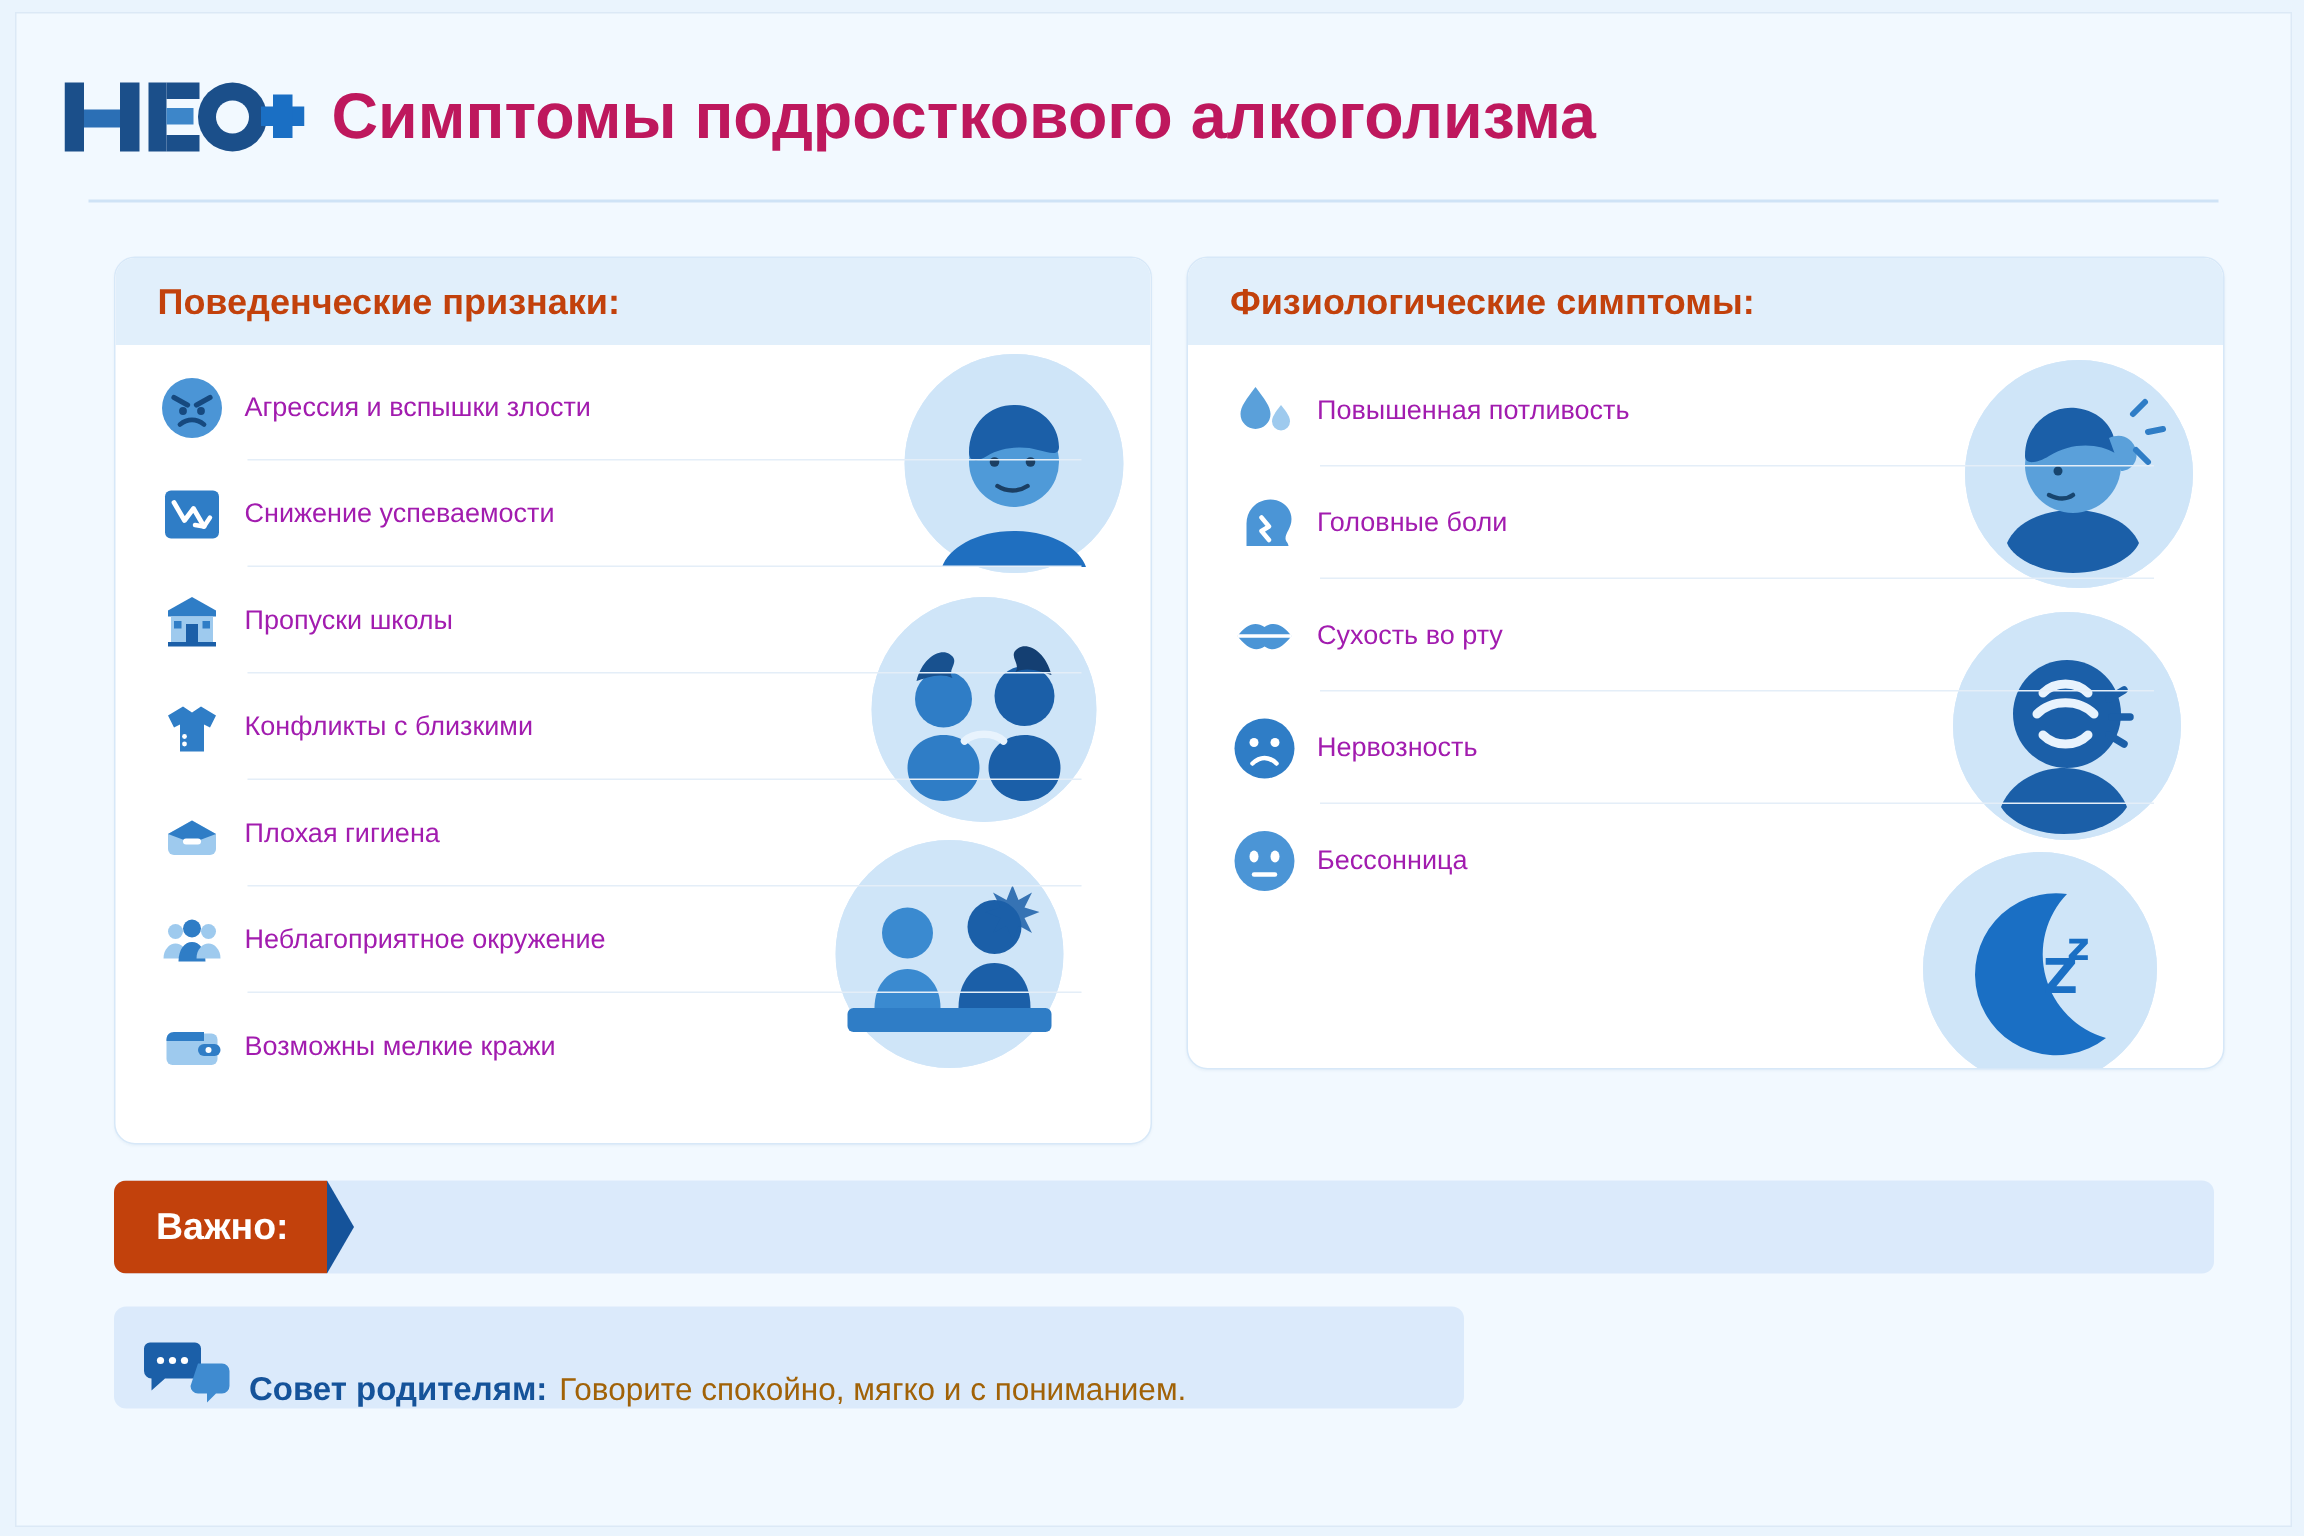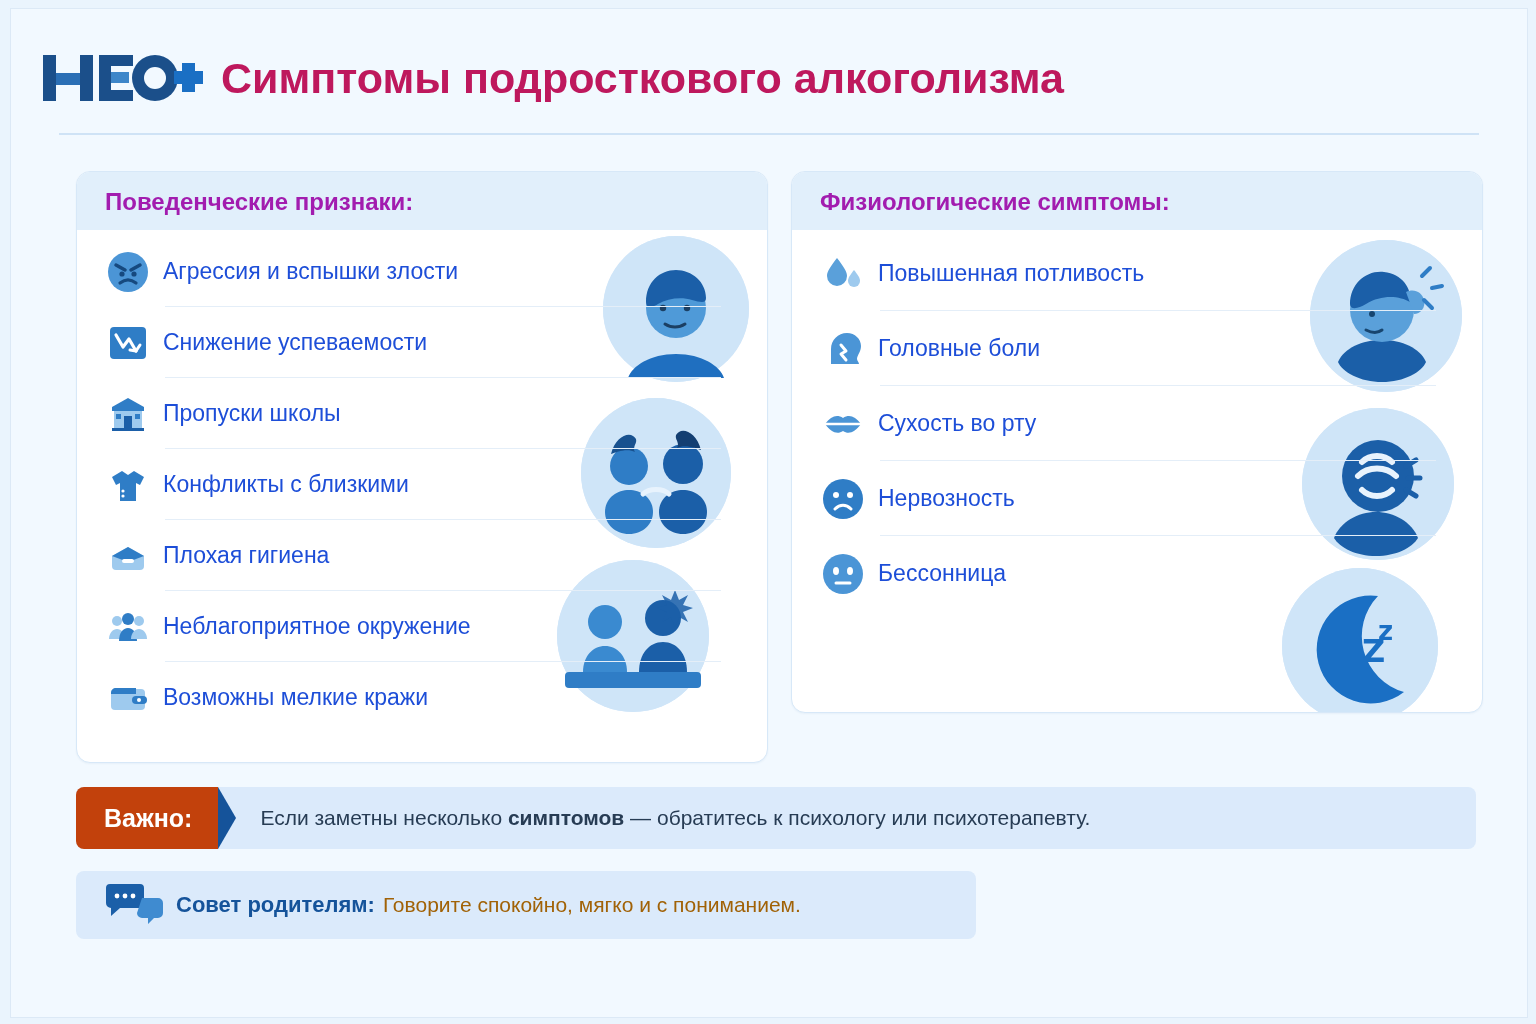--- a/index.html
+++ b/index.html
@@ -71,21 +71,21 @@
     border: 1px solid #d7e8f8;
     border-radius: 14px;
     box-shadow: 0 1px 2px rgba(20,70,130,0.05);
     overflow: hidden;
   }
   .panel-head {
     background: #e1effb;
     padding: 16px 28px 14px 28px;
     font-size: 24px;
     font-weight: bold;
-    color: #a21caf;
+    color: #c2410c;
   }
   .panel-body {
     position: relative;
     padding: 6px 0 10px 0;
     height: calc(100% - 58px);
   }
   #panel-behavior {
     left: 65px;
     top: 162px;
     width: 690px;
@@ -118,22 +118,22 @@
   .row .ico {
     width: 46px;
     height: 46px;
     flex: 0 0 46px;
     margin-right: 12px;
     display: flex;
     align-items: center;
     justify-content: center;
   }
   .row .txt {
-    font-size: 23px;
-    color: #1d4ed8;
+    font-size: 18px;
+    color: #a21caf;
     white-space: nowrap;
   }
   #panel-behavior .row { height: 71px; }
   #panel-physio .row { height: 75px; }
 
   
   .illus {
     position: absolute;
     border-radius: 50%;
     background: #d4e8fa;
@@ -182,22 +182,22 @@
   
   #advice {
     position: absolute;
     left: 65px;
     top: 862px;
     width: 900px;
     height: 68px;
     background: #dbeafb;
     border-radius: 8px;
     display: flex;
-    align-items: center;
-    padding-left: 26px;
+    align-items: flex-end;
+    padding-left: 16px;
     box-sizing: border-box;
   }
   #advice .adv-ico { width: 64px; height: 46px; flex: 0 0 64px; margin-right: 10px; }
   #advice .adv-title {
     font-size: 22px;
     font-weight: bold;
     color: #15539a;
     margin-right: 8px;
   }
   #advice .adv-text {
@@ -466,23 +466,20 @@
           <span class="txt">Бессонница</span>
 
         </div>
 
       </div>
     </div>
 
     <div id="important">
       <div class="tag">Важно:</div>
       <div class="arrow"></div>
-      <div class="imp-text">
-        <span>Если заметны несколько </span><b>симптомов</b><span> — обратитесь к психологу или психотерапевту.</span>
-      </div>
     </div>
 
     <div id="advice">
       <span class="adv-ico">
         <svg width="64" height="46" viewBox="0 0 64 46">
           <path d="M4 6a4 4 0 0 1 4-4h30a4 4 0 0 1 4 4v16a4 4 0 0 1-4 4H18l-9 8v-8a5 5 0 0 1-5-5z" fill="#1b5fa8"></path>
           <circle cx="15" cy="14" r="2.4" fill="#ffffff"></circle>
             <circle cx="23" cy="14" r="2.4" fill="#ffffff"></circle>
             <circle cx="31" cy="14" r="2.4" fill="#ffffff"></circle>
           <path d="M40 16h16a5 5 0 0 1 5 5v10a5 5 0 0 1-5 5h-4l-6 6v-6h-6a5 5 0 0 1-5-5z" fill="#3f8bd0"></path>

